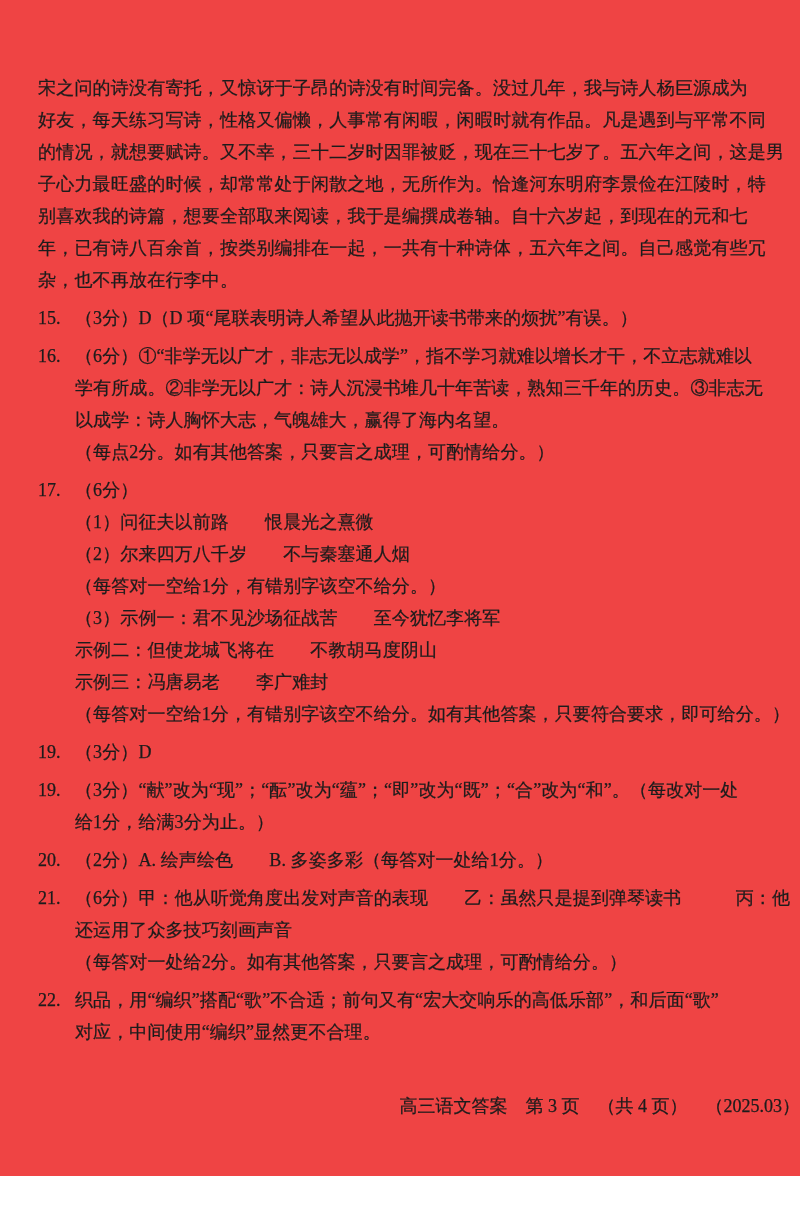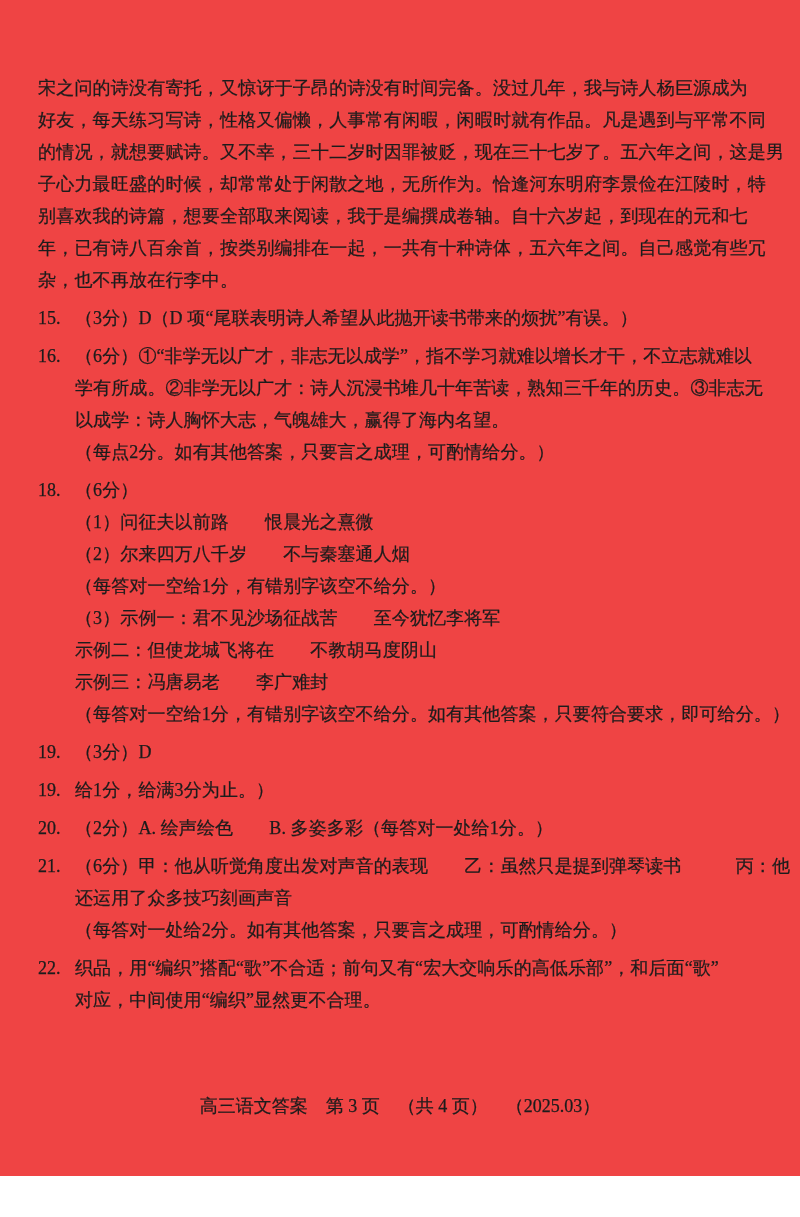--- a/index.html
+++ b/index.html
@@ -51,21 +51,21 @@
   }
   .qline {
     white-space: nowrap;
     letter-spacing: 0.1px;
   }
   .footer {
     position: absolute;
     top: 1090px;
     left: 0;
     width: 100%;
-    text-align: center;
+    text-align: right;
     font-size: 18px;
     line-height: 32px;
     -webkit-text-stroke: 0.25px #1c1c1c;
     white-space: nowrap;
   }
 </style>
 </head>
 <body>
 
 <div class="page">
@@ -89,41 +89,42 @@
         <div class="question">
           <div class="qnum">16.</div>
           <div class="qbody">
             <div class="qline">（6分）①“非学无以广才，非志无以成学”，指不学习就难以增长才干，不立志就难以</div>
             <div class="qline">学有所成。②非学无以广才：诗人沉浸书堆几十年苦读，熟知三千年的历史。③非志无</div>
             <div class="qline">以成学：诗人胸怀大志，气魄雄大，赢得了海内名望。</div>
             <div class="qline">（每点2分。如有其他答案，只要言之成理，可酌情给分。）</div>
           </div>
         </div>
         <div class="question">
-          <div class="qnum">18.</div>
+          <div class="qnum">17.</div>
           <div class="qbody">
             <div class="qline">（6分）</div>
             <div class="qline">（1）问征夫以前路　　恨晨光之熹微</div>
             <div class="qline">（2）尔来四万八千岁　　不与秦塞通人烟</div>
             <div class="qline">（每答对一空给1分，有错别字该空不给分。）</div>
             <div class="qline">（3）示例一：君不见沙场征战苦　　至今犹忆李将军</div>
             <div class="qline">示例二：但使龙城飞将在　　不教胡马度阴山</div>
             <div class="qline">示例三：冯唐易老　　李广难封</div>
             <div class="qline">（每答对一空给1分，有错别字该空不给分。如有其他答案，只要符合要求，即可给分。）</div>
           </div>
         </div>
         <div class="question">
           <div class="qnum">19.</div>
           <div class="qbody">
             <div class="qline">（3分）D</div>
           </div>
         </div>
         <div class="question">
           <div class="qnum">19.</div>
           <div class="qbody">
+            <div class="qline">（3分）“献”改为“现”；“酝”改为“蕴”；“即”改为“既”；“合”改为“和”。（每改对一处</div>
             <div class="qline">给1分，给满3分为止。）</div>
           </div>
         </div>
         <div class="question">
           <div class="qnum">20.</div>
           <div class="qbody">
             <div class="qline">（2分）A. 绘声绘色　　B. 多姿多彩（每答对一处给1分。）</div>
           </div>
         </div>
         <div class="question">

